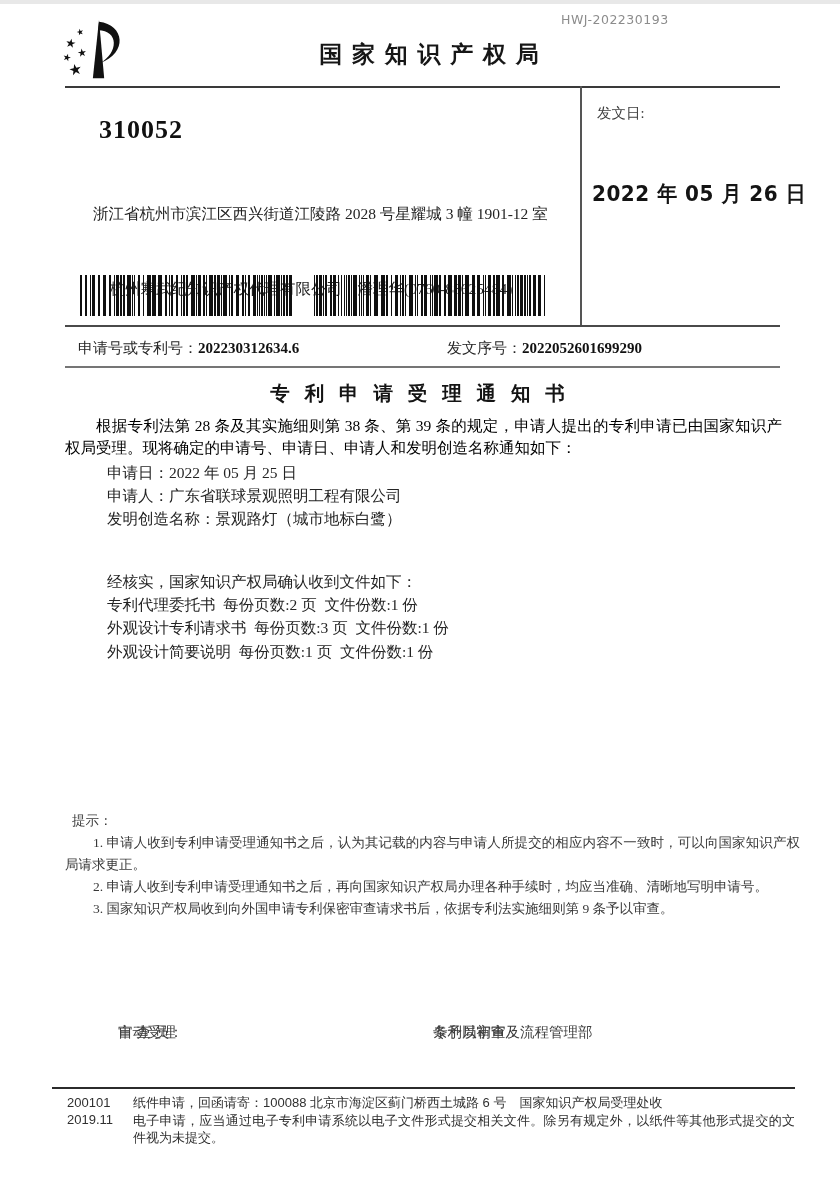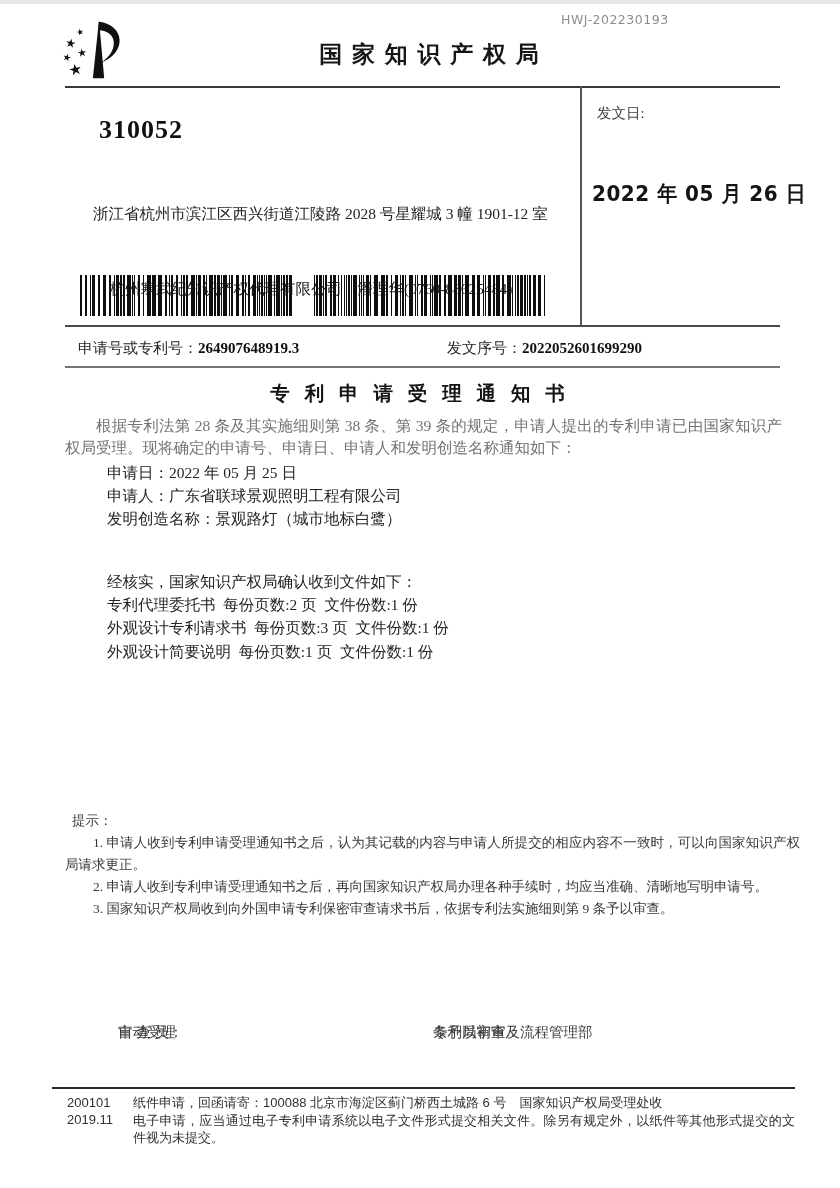--- a/index.html
+++ b/index.html
@@ -28,21 +28,21 @@
   .bc1{left:80px;width:212px;}
   .bc2{left:314px;width:231px;}
   .refrow{top:335px;left:0;width:840px;height:22px;font-size:15px;color:#262626;}
   .reflabel{position:absolute;white-space:pre;}
   .ref1{left:78px;}
   .ref2{left:447px;}
   .b{font-weight:bold;color:#111;}
   .notice-title{left:0;top:376px;width:840px;text-align:center;font-size:19.5px;font-weight:bold;
                 letter-spacing:5px;white-space:pre;color:#141414;}
   .intro{left:65px;top:411px;width:717px;font-size:15.5px;line-height:22px;text-indent:2em;
-         text-align:justify;color:#737373;}
+         text-align:justify;color:#000000;}
   .fields{left:65px;top:457px;width:717px;font-size:15.5px;line-height:23.2px;color:#242424;}
   .fields .line{text-indent:42px;white-space:pre;}
   .received{left:65px;top:566px;width:717px;font-size:15.5px;line-height:23.2px;color:#242424;}
   .received .line{text-indent:42px;white-space:pre;}
   .tips{left:65px;top:806px;width:735px;font-size:13.5px;line-height:22px;color:#383838;}
   .tips .tips-label{text-indent:7px;white-space:pre;}
   .tips .tip{text-indent:28px;text-align:justify;}
   .signoff{top:1019px;left:0;width:840px;height:20px;font-size:14.5px;color:#3e3e3e;}
   .signoff span{position:absolute;white-space:pre;}
   .examiner{left:118px;}
@@ -207,21 +207,21 @@
       <i style="width:1px;margin-right:1px"></i>
       <i style="width:2px;margin-right:2px"></i>
       <i style="width:3px;margin-right:2px"></i>
       <i style="width:3px;margin-right:3px"></i>
       <i style="width:4px;margin-right:2px"></i>
     </div>
 
   <div class="abs rule hr2"></div>
 
   <div class="abs refrow">
-    <span class="reflabel ref1"><span>申请号或专利号：</span><span class="b">264907648919.3</span></span>
+    <span class="reflabel ref1"><span>申请号或专利号：</span><span class="b">202230312634.6</span></span>
     <span class="reflabel ref2"><span>发文序号：</span><span class="b">2022052601699290</span></span>
   </div>
 
   <div class="abs hr3"></div>
 
   <div class="abs notice-title">专 利 申 请 受 理 通 知 书</div>
 
   <div class="abs intro">根据专利法第 28 条及其实施细则第 38 条、第 39 条的规定，申请人提出的专利申请已由国家知识产权局受理。现将确定的申请号、申请日、申请人和发明创造名称通知如下：</div>
 
   <div class="abs fields">

